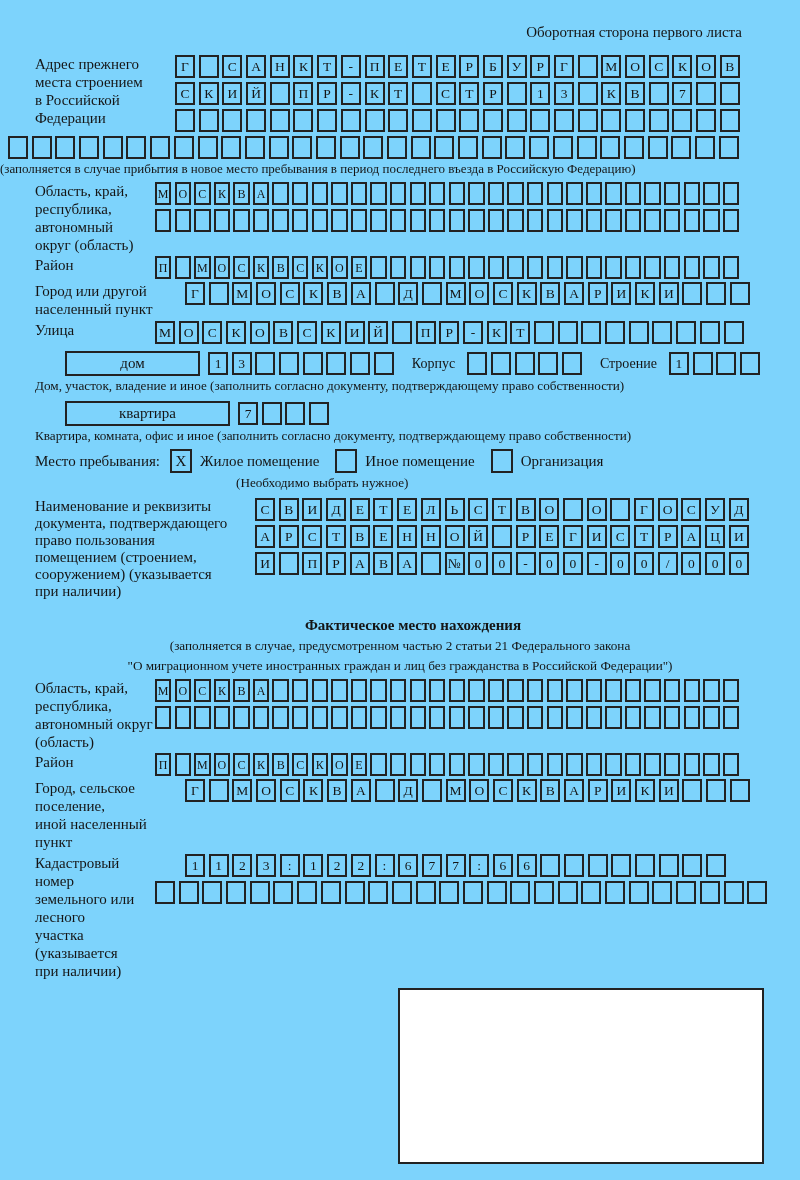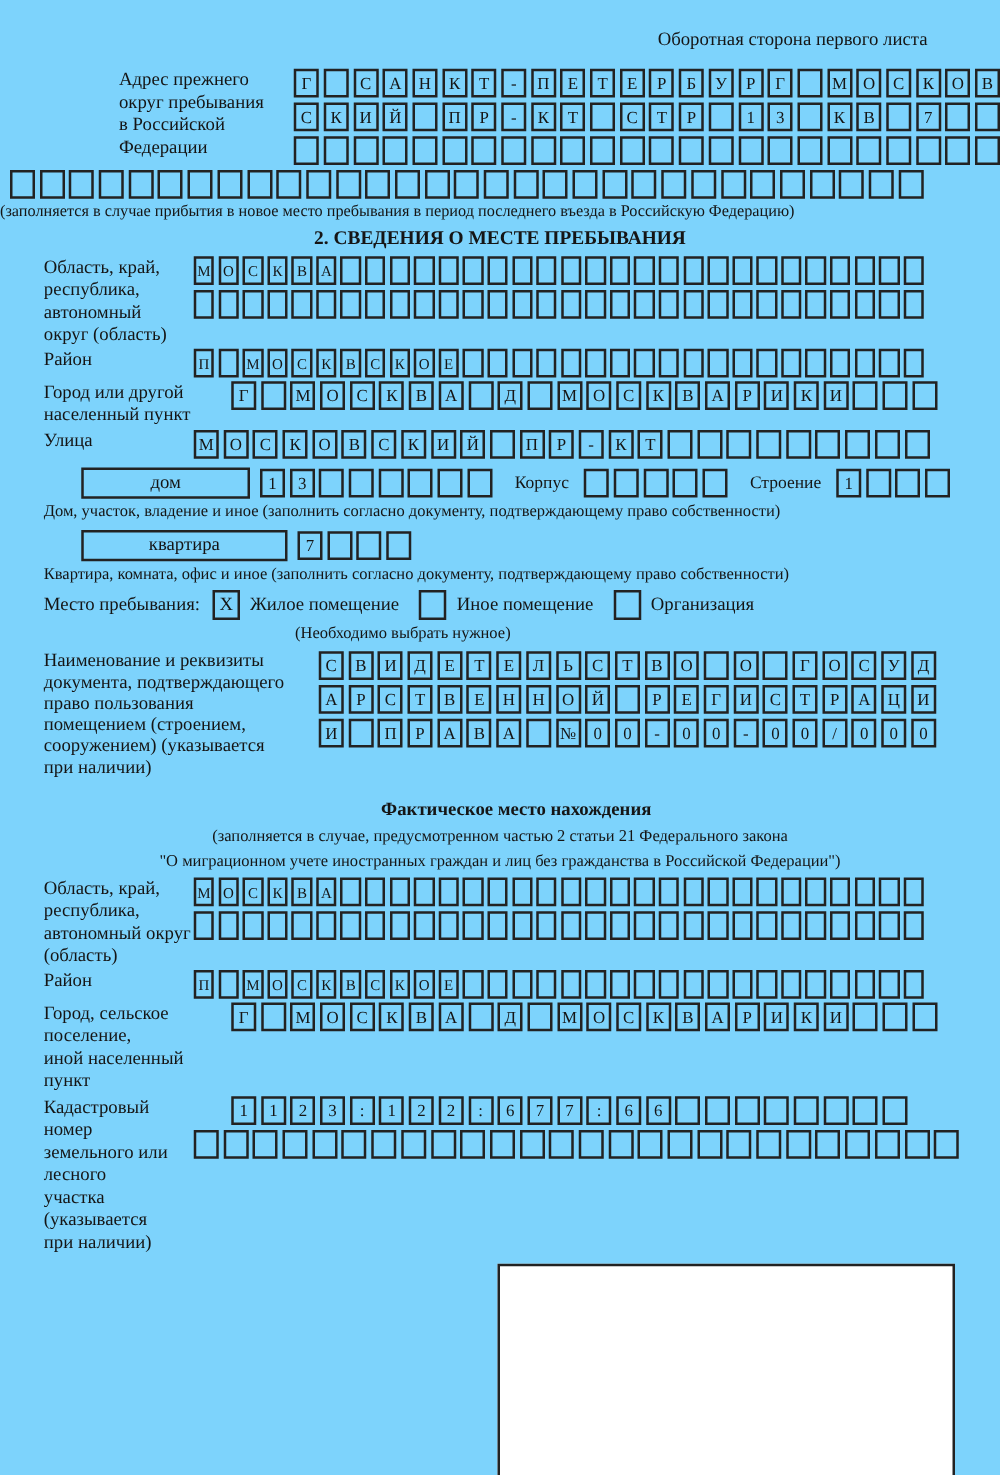--- a/index.html
+++ b/index.html
@@ -15,21 +15,21 @@
   .boxrow{display:flex;gap:3.7px;}
   .boxrow.sm{gap:3.2px;}
   .cell{
     box-sizing:border-box;flex:0 0 auto;width:20px;height:23px;border:2px solid #222;
     display:flex;align-items:center;justify-content:center;font-size:13.5px;line-height:1;
   }
   .sm .cell{width:16.4px;font-size:12px;}
   .fullrow{margin:4px 0 0 8px;}
   .center-note{font-size:13px;margin-top:2px;}
   .sec-title{text-align:center;font-weight:bold;font-size:15.5px;margin-top:5px;}
-  .mt2{margin-top:2px;} .mt3{margin-top:3px;} .mt5{margin-top:5px;} .mt7{margin-top:7px;} .mt14{margin-top:14px;justify-content:flex-end;}
+  .mt2{margin-top:2px;} .mt3{margin-top:3px;} .mt5{margin-top:5px;} .mt7{margin-top:7px;} .mt14{margin-top:14px;}
   .domrow{display:flex;align-items:center;margin-left:65px;margin-top:7px;gap:8px;font-size:15px;}
   .labelbox{
     box-sizing:border-box;height:25px;border:2px solid #222;
     display:inline-flex;align-items:center;justify-content:center;font-size:15px;flex:0 0 auto;
   }
   .lb135{width:135px;} .lb165{width:165px;}
   .inline-label{font-size:14px;margin-left:10px;margin-right:4px;white-space:nowrap;}
   .left-note{margin-left:35px;font-size:13.2px;margin-top:2px;}
   .mestorow{display:flex;align-items:center;margin-left:35px;margin-top:5px;font-size:15px;}
   .cbox{
@@ -48,21 +48,21 @@
 </head>
 <body>
 
 <div class="page">
 
   <div class="top-note">Оборотная сторона первого листа</div>
 
   <div class="frow mt14">
     <div class="flabel w140">
       <div>Адрес прежнего</div>
-      <div>округ пребывания</div>
+      <div>места строением</div>
       <div>в Российской</div>
       <div>Федерации</div>
     </div>
     <div class="rows">
       <div class="boxrow">
           <span class="cell">Г</span>
           <span class="cell"></span>
           <span class="cell">С</span>
           <span class="cell">А</span>
           <span class="cell">Н</span>
@@ -168,21 +168,20 @@
       <span class="cell"></span>
       <span class="cell"></span>
       <span class="cell"></span>
       <span class="cell"></span>
       <span class="cell"></span>
       <span class="cell"></span>
       <span class="cell"></span>
     </div>
   <div class="center-note">(заполняется в случае прибытия в новое место пребывания в период последнего въезда в Российскую Федерацию)</div>
 
-  <div class="sec-title">2. СВЕДЕНИЯ О МЕСТЕ ПРЕБЫВАНИЯ</div>
 
   <div class="frow mt5">
     <div class="flabel w120">
       <div>Область, край,</div>
       <div>республика,</div>
       <div>автономный</div>
       <div>округ (область)</div>
     </div>
     <div class="rows">
       <div class="boxrow sm">

